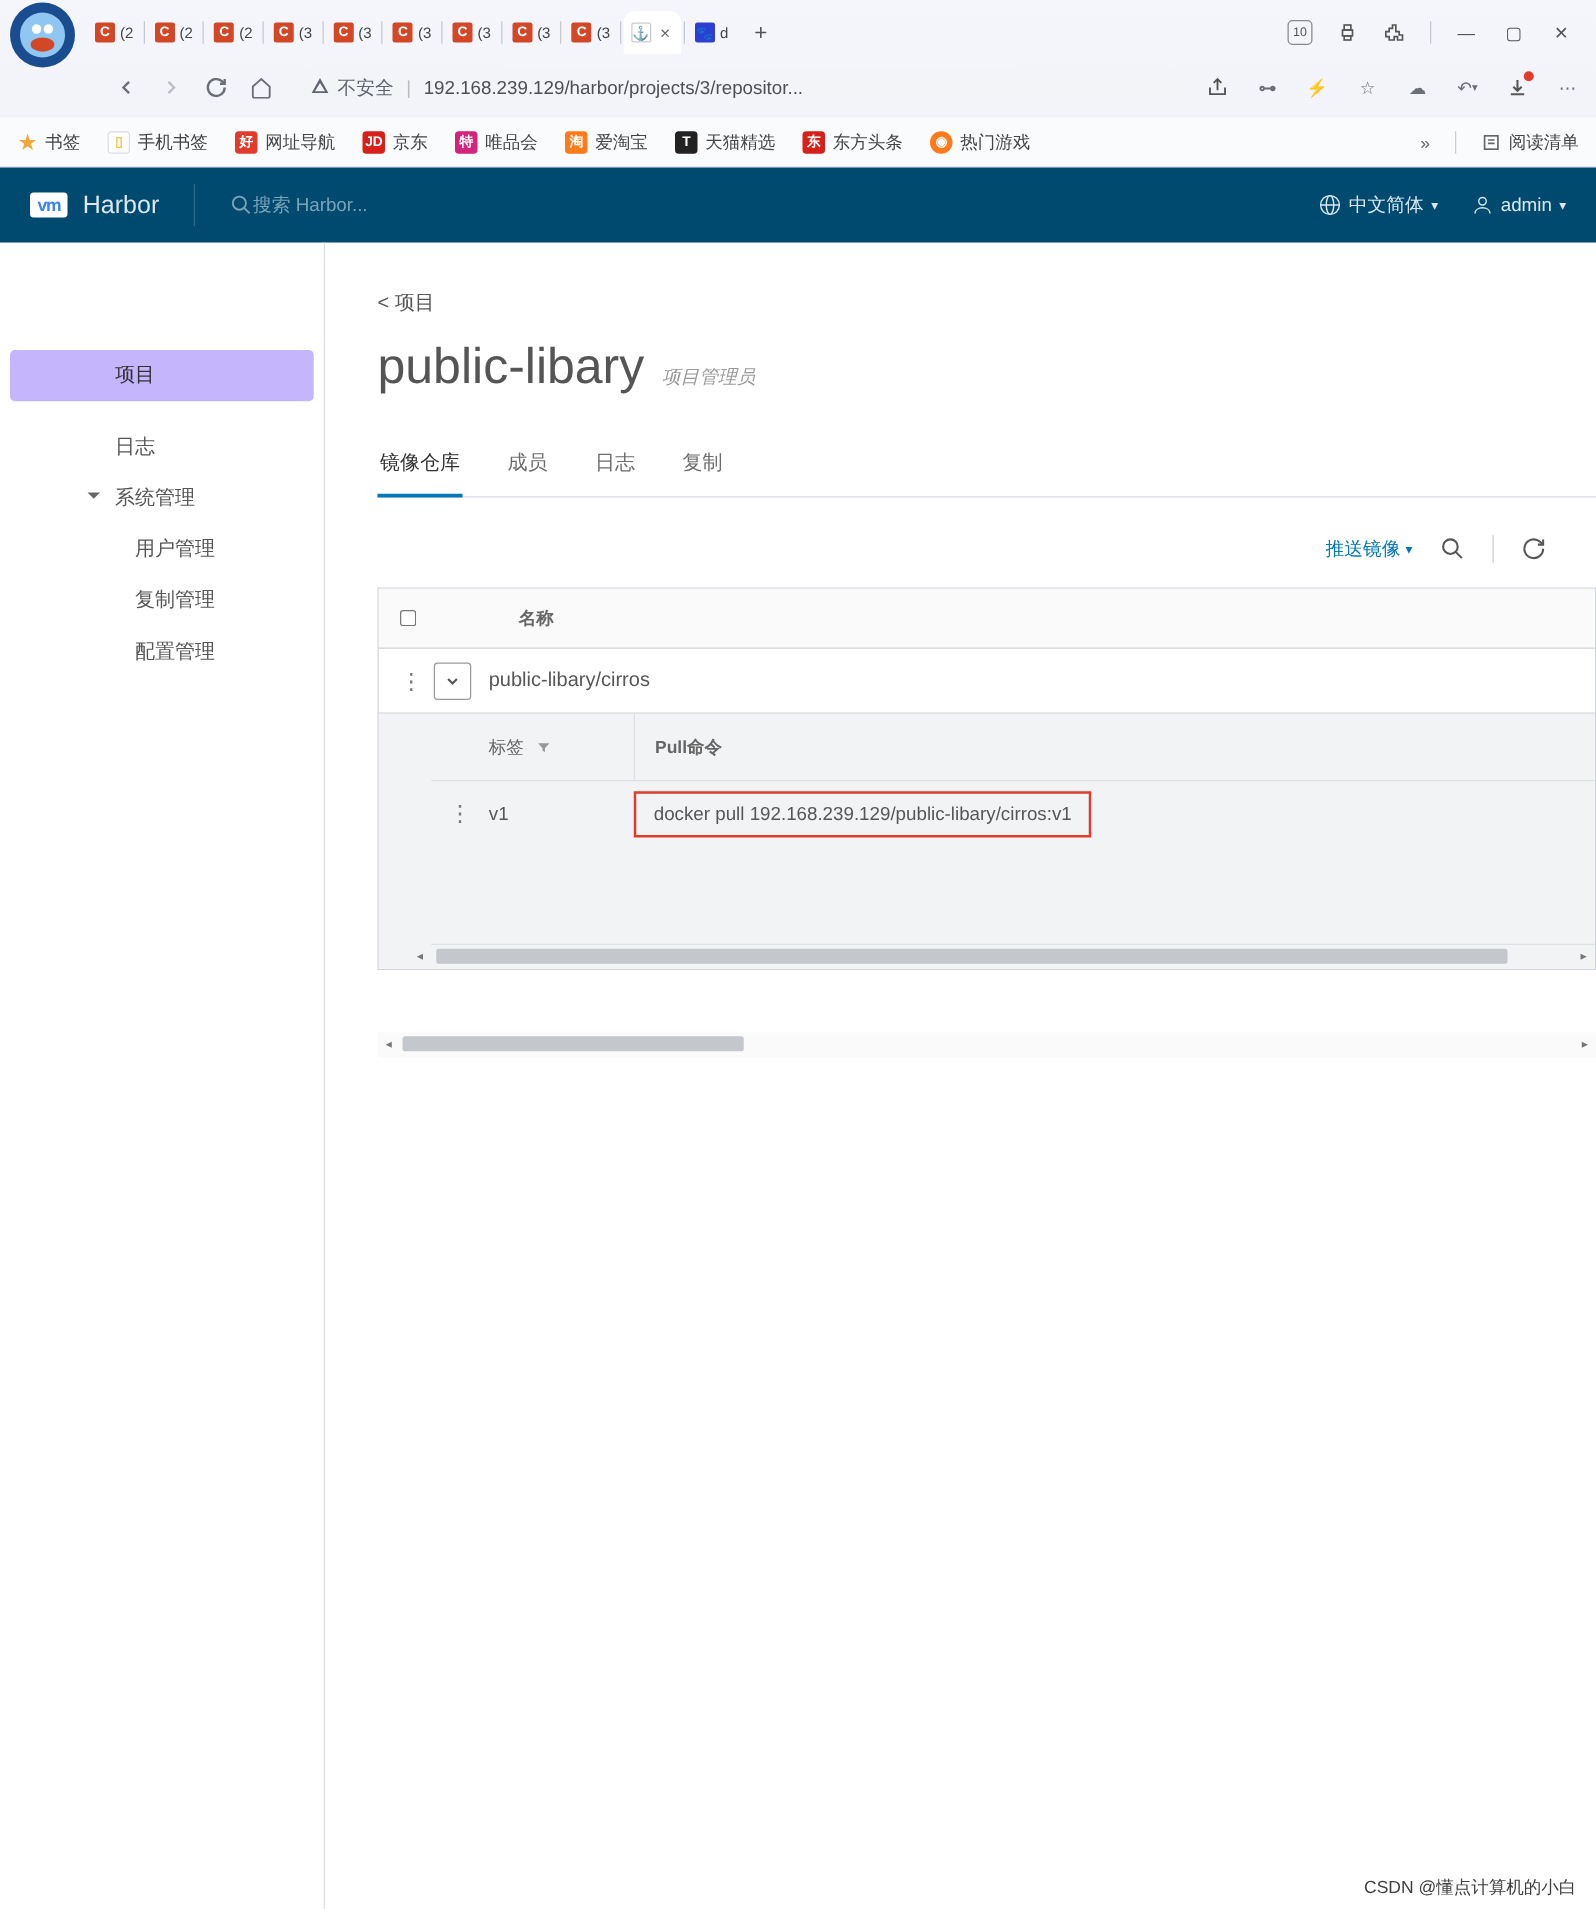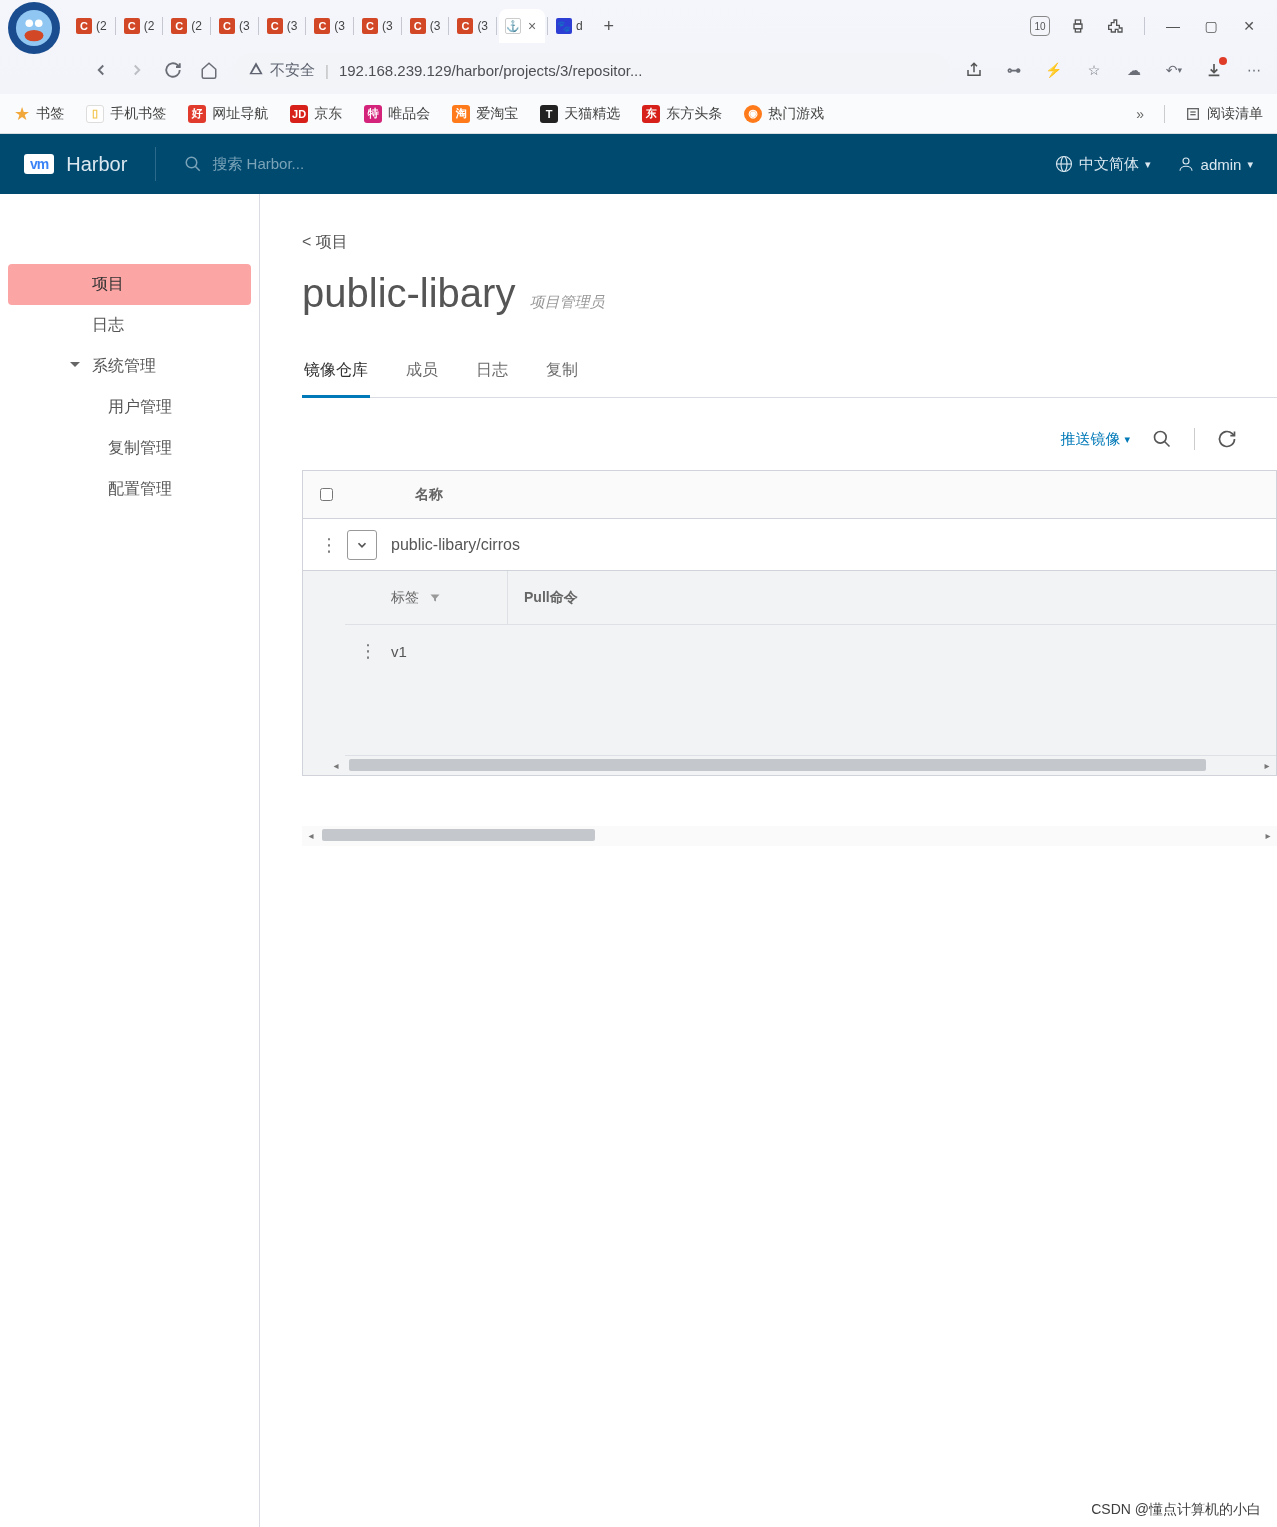--- a/index.html
+++ b/index.html
@@ -29,28 +29,28 @@
 .download-ind::after{content:"";position:absolute;top:-2px;right:-2px;width:8px;height:8px;background:#e03c2a;border-radius:50%}
 .bm-row{height:40px;display:flex;align-items:center;padding:0 14px;gap:22px;border-bottom:1px solid #d9dce2;background:#fafbfc}
 .bm{display:flex;align-items:center;gap:6px;font-size:14px;color:#444}
 .bm-ico{width:18px;height:18px;display:flex;align-items:center;justify-content:center;font-size:11px;font-weight:bold;color:#fff;border-radius:3px}
 .bm-more{margin-left:auto;display:flex;align-items:center;gap:20px;color:#666}
 
 .harbor-hdr{height:60px;background:#004a70;display:flex;align-items:center;color:#dbe8f0;padding:0 24px}
 .harbor-logo{display:flex;align-items:center;gap:12px;font-size:20px;font-weight:400}
 .vm-box{background:#fff;color:#3b82f6;font-weight:bold;font-size:14px;padding:2px 6px;border-radius:3px;letter-spacing:-1px}
 .hdr-sep{width:1px;height:34px;background:#2c6a8c;margin:0 28px}
-.search-wrap{display:flex;align-items:center;gap:10px;color:#7aa3b8;font-size:15px}
+.search-wrap{display:flex;align-items:center;gap:0;color:#7aa3b8;font-size:15px}
 .hdr-right{margin-left:auto;display:flex;align-items:center;gap:26px;font-size:15px}
 .hdr-drop{display:flex;align-items:center;gap:6px;cursor:pointer}
 .harbor-body{display:flex;height:calc(100% - 194px)}
 .sidebar{width:260px;border-right:1px solid #d9dce2;padding-top:70px}
 .side-item{padding:10px 22px 10px 92px;font-size:16px;color:#565656;cursor:pointer;position:relative}
 .side-item.lvl2{padding-left:108px}
-.side-item.sel{background:#fca5a5;color:#313131;border-radius:4px;margin:0 8px;padding-left:84px}
+.side-item.sel{background:#c4b5fd;color:#313131;border-radius:4px;margin:16px 8px;padding-left:84px}
 .side-item.parent::before{content:"";position:absolute;left:70px;top:16px;border:5px solid transparent;border-top-color:#666}
 .main{flex:1;padding:38px 0 0 42px;color:#565656;overflow:hidden}
 .crumb{color:#565656;font-size:16px;margin-bottom:18px;cursor:pointer}
 .proj-title{display:flex;align-items:baseline;gap:14px;margin-bottom:36px}
 .proj-name{font-size:40px;font-weight:300;color:#555}
 .proj-role{font-size:15px;color:#999;font-style:italic}
 .tabs-nav{display:flex;gap:34px;border-bottom:1px solid #d9dce2;padding-right:16px;margin-bottom:30px}
 .tnav{padding:8px 2px 14px 2px;font-size:16px;color:#6c6c6c;cursor:pointer}
 .tnav.active{color:#313131;border-bottom:3px solid #0079b8;margin-bottom:-1px}
 .toolbar{display:flex;justify-content:flex-end;align-items:center;gap:22px;padding-right:40px;margin-bottom:20px}
@@ -365,20 +365,21 @@
               <span>标签</span>
               <svg width="12" height="12" viewBox="0 0 24 24" fill="#999">
                 <path d="M3 5h18l-7 8v6l-4-2v-4z"></path>
               </svg>
             </div>
           <div class="sub-pull-h">Pull命令</div>
         </div>
         <div class="sub-row">
           <div class="row-menu" style="width:46px">⋮</div>
           <div class="sub-tag">v1</div>
+          <div class="sub-pull">docker pull 192.168.239.129/public-libary/cirros:v1</div>
         </div>
         <div class="sub-gap"></div>
         <div class="hscroll">
           <span class="hscroll-arrow" style="left:-18px">◂</span>
           <div class="hscroll-thumb" style="width:92%"></div>
           <span class="hscroll-arrow" style="right:0">▸</span>
         </div>
       </div>
     </div>
     <div class="outer-scroll">

